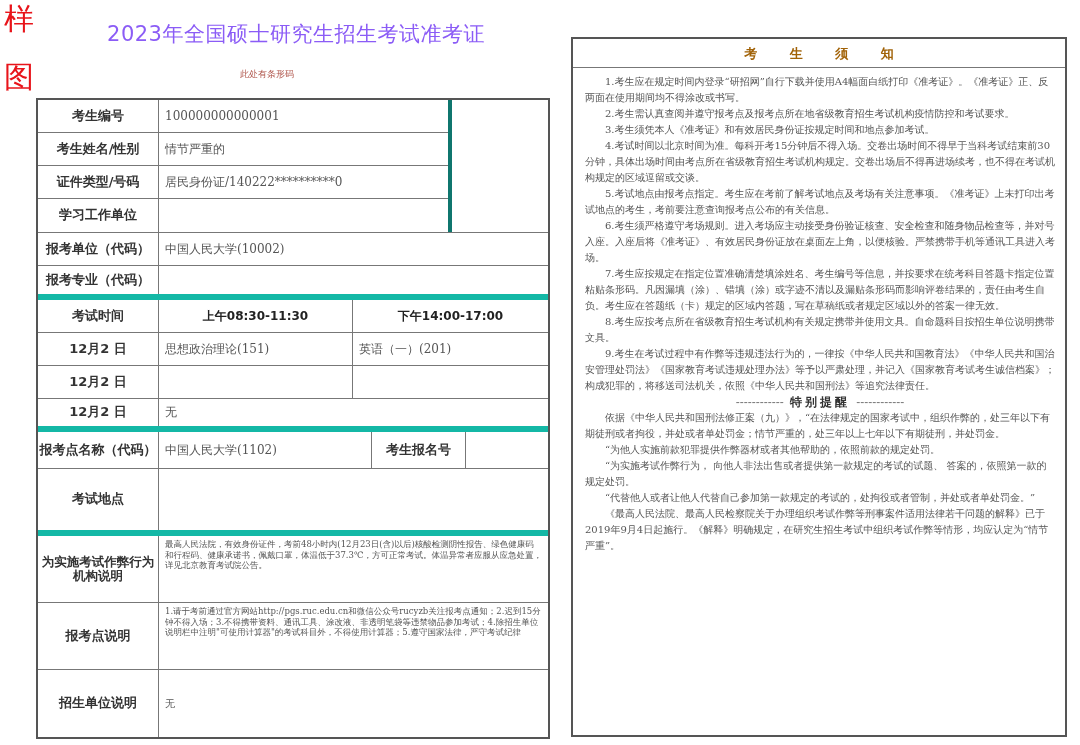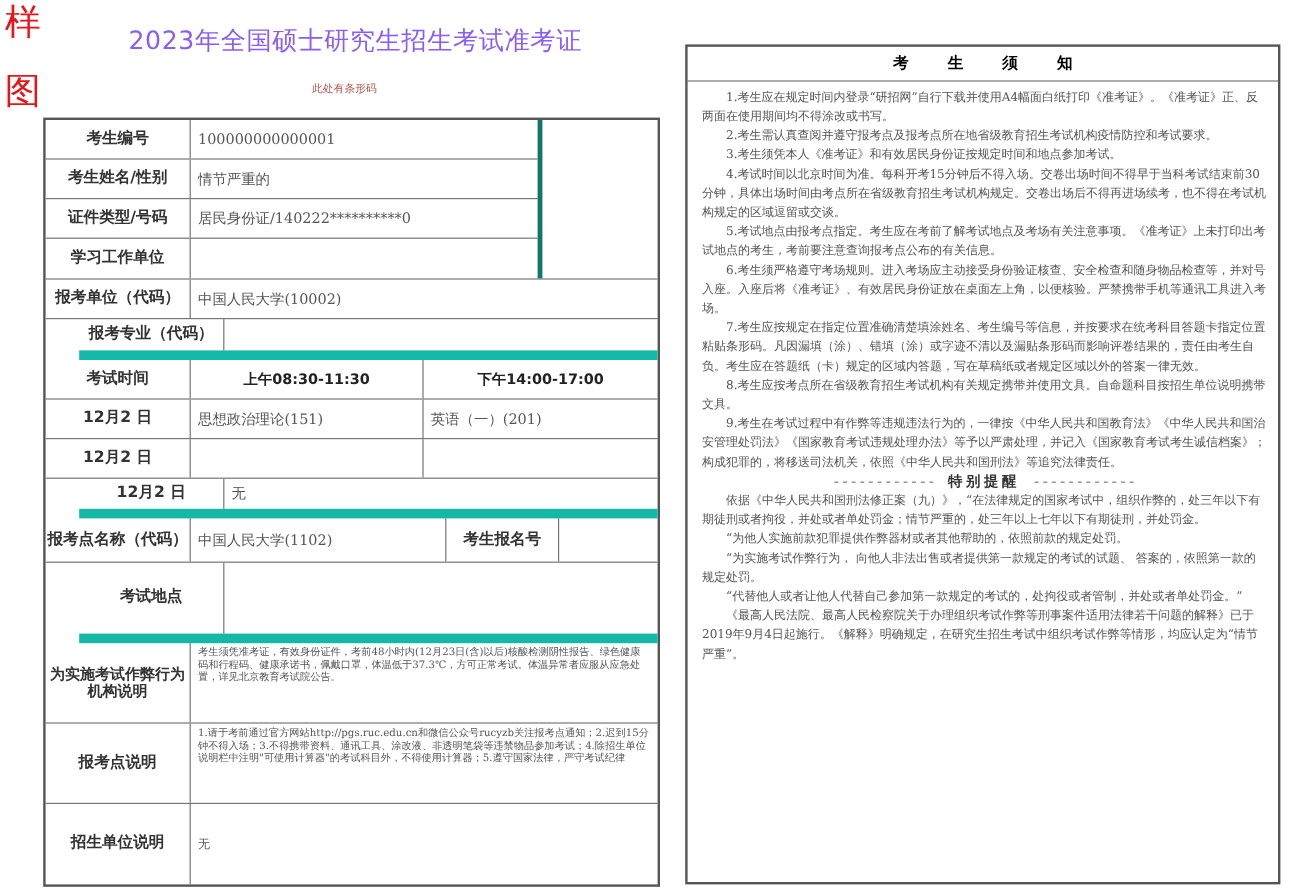--- a/index.html
+++ b/index.html
@@ -4,46 +4,46 @@
 <style>
   * { box-sizing: border-box; margin: 0; padding: 0; }
   html, body { width: 1080px; height: 745px; background: #ffffff; overflow: hidden; }
   body { position: relative; font-family: "DejaVu Sans", "Liberation Sans", sans-serif; color: #222; }
 
   .sample-mark { position: absolute; left: 4px; color: #e8141a; font-size: 30px; font-family: "DejaVu Serif", serif; line-height: 1; }
   .sample-mark.m1 { top: 4px; }
   .sample-mark.m2 { top: 62px; }
 
   .doc-title { position: absolute; left: 86px; top: 20px; width: 420px; text-align: center; font-size: 21px; color: #8b5cf6; letter-spacing: 0.5px; font-family: "DejaVu Sans", sans-serif; }
-  .barcode-note { position: absolute; left: 260px; top: 68px; font-size: 9px; color: #b0564c; }
+  .barcode-note { position: absolute; left: 240px; top: 68px; font-size: 9px; color: #b0564c; }
 
   
   .card { position: absolute; left: 36px; top: 98px; width: 514px; border: 2px solid #555; }
   .row { display: flex; border-bottom: 1px solid #777; }
   .row:last-child { border-bottom: none; }
-  .row.thick { border-bottom: 8px solid #14b8a6; margin-left: 28px; }
+  .row.thick { border-bottom: 6px solid #14b8a6; }
   .cell { display: flex; align-items: center; border-right: 1px solid #777; font-size: 12px; }
   .cell:last-child { border-right: none; }
   .lbl { width: 121px; justify-content: center; font-weight: bold; color: #333; font-size: 13px; text-align: center; line-height: 1.1; }
   .val { padding-left: 6px; color: #555; font-family: "DejaVu Serif", serif; font-size: 12px; }
   .ctr { justify-content: center; color: #222; font-weight: bold; font-size: 12px; }
   .small { font-size: 8.5px; line-height: 1.25; padding: 3px 6px; align-items: flex-start; color: #555; font-family: "DejaVu Serif", serif; }
 
   .top-block { display: flex; border-bottom: 1px solid #777; }
   .top-left { flex: 0 0 414px; border-right: 4px solid #0f766e; }
   .top-left .row { height: 33px; }
   .top-left .row:last-child { border-bottom: none; }
   .photo { flex: 1; }
 
   
   .notice { position: absolute; left: 571px; top: 37px; width: 496px; height: 700px; border: 2px solid #555; }
-  .notice-head { height: 29px; border-bottom: 1px solid #777; text-align: center; font-size: 13px; font-weight: bold; letter-spacing: 14px; line-height: 29px; color: #000000; padding-left: 14px; }
+  .notice-head { height: 29px; border-bottom: 1px solid #777; text-align: center; font-size: 13px; font-weight: bold; letter-spacing: 14px; line-height: 29px; color: #a16207; padding-left: 14px; }
   .notice-body { padding: 6px 10px 0 12px; font-family: "DejaVu Serif", serif; font-size: 10px; line-height: 16px; color: #555; }
   .notice-body p { text-indent: 2em; }
-  .special { text-align: center; font-family: Liberation Mono, monospace; color: #333; font-size: 12px; font-weight: bold; letter-spacing: 3px; text-indent: 0 !important; }
+  .special { text-align: center; font-family: Liberation Sans, sans-serif; color: #333; font-size: 12px; font-weight: bold; letter-spacing: 3px; text-indent: 0 !important; }
   .special .dash { color: #777; font-weight: normal; letter-spacing: 0; }
 </style>
 </head>
 <body>
 
 <div class="sample-mark m1">样</div>
 <div class="sample-mark m2">图</div>
 
 <div class="doc-title">2023年全国硕士研究生招生考试准考证</div>
 <div class="barcode-note">此处有条形码</div>
@@ -112,21 +112,21 @@
   <div class="row thick" style="height:67px">
     <div class="cell lbl">考试地点</div>
     <div class="cell val" style="flex:1"></div>
   </div>
 
   <div class="row" style="height:67px">
     <div class="cell lbl" style="flex-direction:column;justify-content:center;font-size:12.5px">
       <span>为实施考试作弊行为</span>
       <span>机构说明</span>
     </div>
-    <div class="cell small" style="flex:1">考生须凭准考证，有效身份证件，考前48小时内(12月23日(含)以后)核酸检测阴性报告、绿色健康码和行程码、健康承诺书，佩戴口罩，体温低于37.3℃，方可正常考试。体温异常者应服从应急处置，详见北京教育考试院公告。</div>
+    <div class="cell small" style="flex:1">最高人民法院，有效身份证件，考前48小时内(12月23日(含)以后)核酸检测阴性报告、绿色健康码和行程码、健康承诺书，佩戴口罩，体温低于37.3℃，方可正常考试。体温异常者应服从应急处置，详见北京教育考试院公告。</div>
   </div>
   <div class="row" style="height:67px">
     <div class="cell lbl">报考点说明</div>
     <div class="cell small" style="flex:1">1.请于考前通过官方网站http://pgs.ruc.edu.cn和微信公众号rucyzb关注报考点通知；2.迟到15分钟不得入场；3.不得携带资料、通讯工具、涂改液、非透明笔袋等违禁物品参加考试；4.除招生单位说明栏中注明"可使用计算器"的考试科目外，不得使用计算器；5.遵守国家法律，严守考试纪律</div>
   </div>
   <div class="row" style="height:67px">
     <div class="cell lbl">招生单位说明</div>
     <div class="cell val" style="flex:1;font-size:10px">无</div>
   </div>
 </div>

